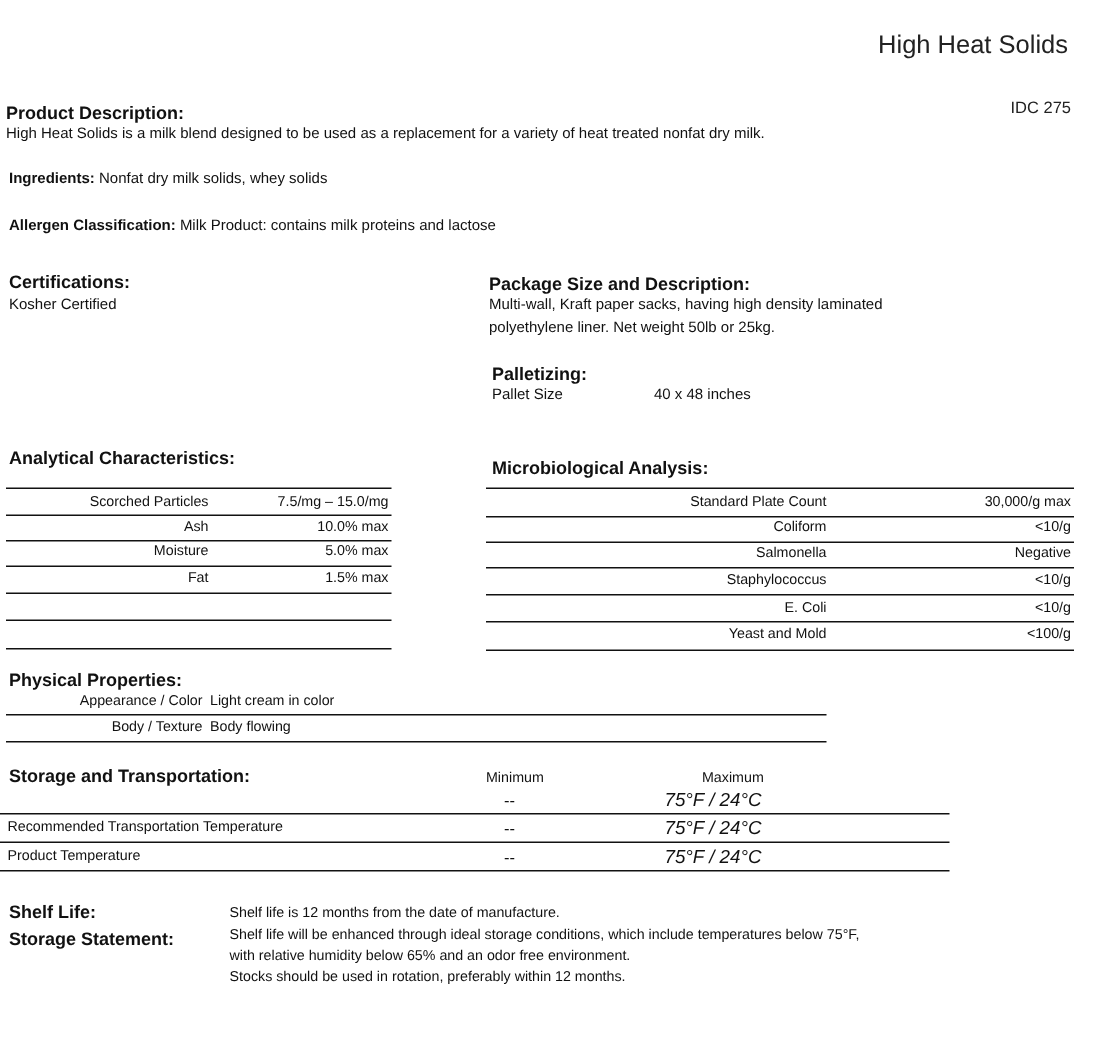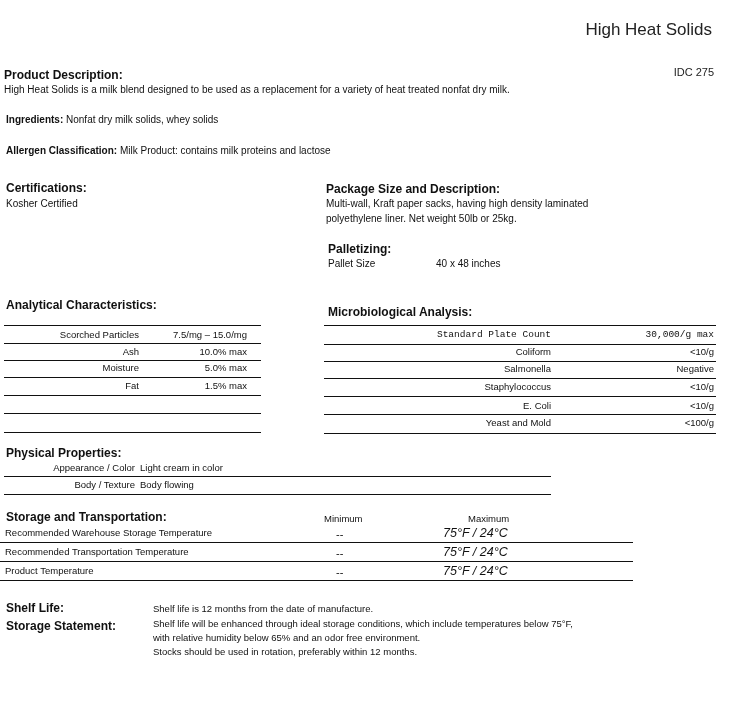--- a/index.html
+++ b/index.html
@@ -11,21 +11,21 @@
     .title { right: 29px; top: 20px; font-size: 17px; color: #222; }
     .idc { right: 27px; top: 42px; font-size: 11px; color: #222; margin-top: 24px; }
     .h { font-weight: bold; font-size: 12px; }
     .t { font-size: 10px; }
     .small { font-size: 9.5px; }
     .hline { position: absolute; height: 0; border-top: 1.2px solid #111; }
 
     
     .an-row { position: absolute; left: 4px; width: 257px; height: 16px; font-size: 9.5px; }
     .an-row .lbl { position: absolute; right: 122px; top: 3px; }
-    .an-row .val { position: absolute; right: 14px; top: 3px; }
+    .an-row .val { position: absolute; right: 2px; top: 3px; }
 
     
     .mi-row { position: absolute; left: 324px; width: 392px; height: 16px; font-size: 9.5px; }
     .mi-row .lbl { position: absolute; right: 165px; top: 3px; }
     .mi-row .val { position: absolute; right: 2px; top: 3px; }
 
     
     .ph-row { position: absolute; left: 4px; width: 547px; height: 18px; font-size: 9.5px; }
     .ph-row .lbl { position: absolute; right: 416px; top: 3px; }
     .ph-row .val { position: absolute; left: 136px; top: 3px; }
@@ -96,21 +96,21 @@
   <div class="an-row" style="top:413px;">
     <span class="lbl"></span>
     <span class="val"></span>
   </div>
   <div class="hline" style="left:4px; width:257px; top:432px;"></div>
 </div>
 
 <div class="abs h" style="left:328px; top:305px;">Microbiological Analysis:</div>
 <div class="hline" style="left:324px; width:392px; top:325px;"></div>
 <div>
-  <div class="mi-row" style="top:326px;font-family:Liberation Mono, monospace;">
+  <div class="mi-row" style="top:326px;">
     <span class="lbl">Standard Plate Count</span>
     <span class="val">30,000/g max</span>
   </div>
   <div class="hline" style="left:324px; width:392px; top:344px;"></div>
   <div class="mi-row" style="top:343px;">
     <span class="lbl">Coliform</span>
     <span class="val">&lt;10/g</span>
   </div>
   <div class="hline" style="left:324px; width:392px; top:361px;"></div>
   <div class="mi-row" style="top:360px;">
@@ -147,21 +147,20 @@
     <span class="val">Body flowing</span>
   </div>
   <div class="hline" style="left:4px; width:547px; top:494px;"></div>
 </div>
 
 <div class="abs h" style="left:6px; top:510px;">Storage and Transportation:</div>
 <div class="abs st-col" style="left:324px; top:513px;">Minimum</div>
 <div class="abs st-col" style="left:468px; top:513px;">Maximum</div>
 <div>
   <div class="st-row" style="top:524px;">
-    <span class="lbl">Recommended Warehouse Storage Temperature</span>
     <span class="min">--</span>
     <span class="max">75°F / 24°C</span>
   </div>
   <div class="hline" style="left:0; width:633px; top:542px;"></div>
   <div class="st-row" style="top:543px;">
     <span class="lbl">Recommended Transportation Temperature</span>
     <span class="min">--</span>
     <span class="max">75°F / 24°C</span>
   </div>
   <div class="hline" style="left:0; width:633px; top:561px;"></div>

